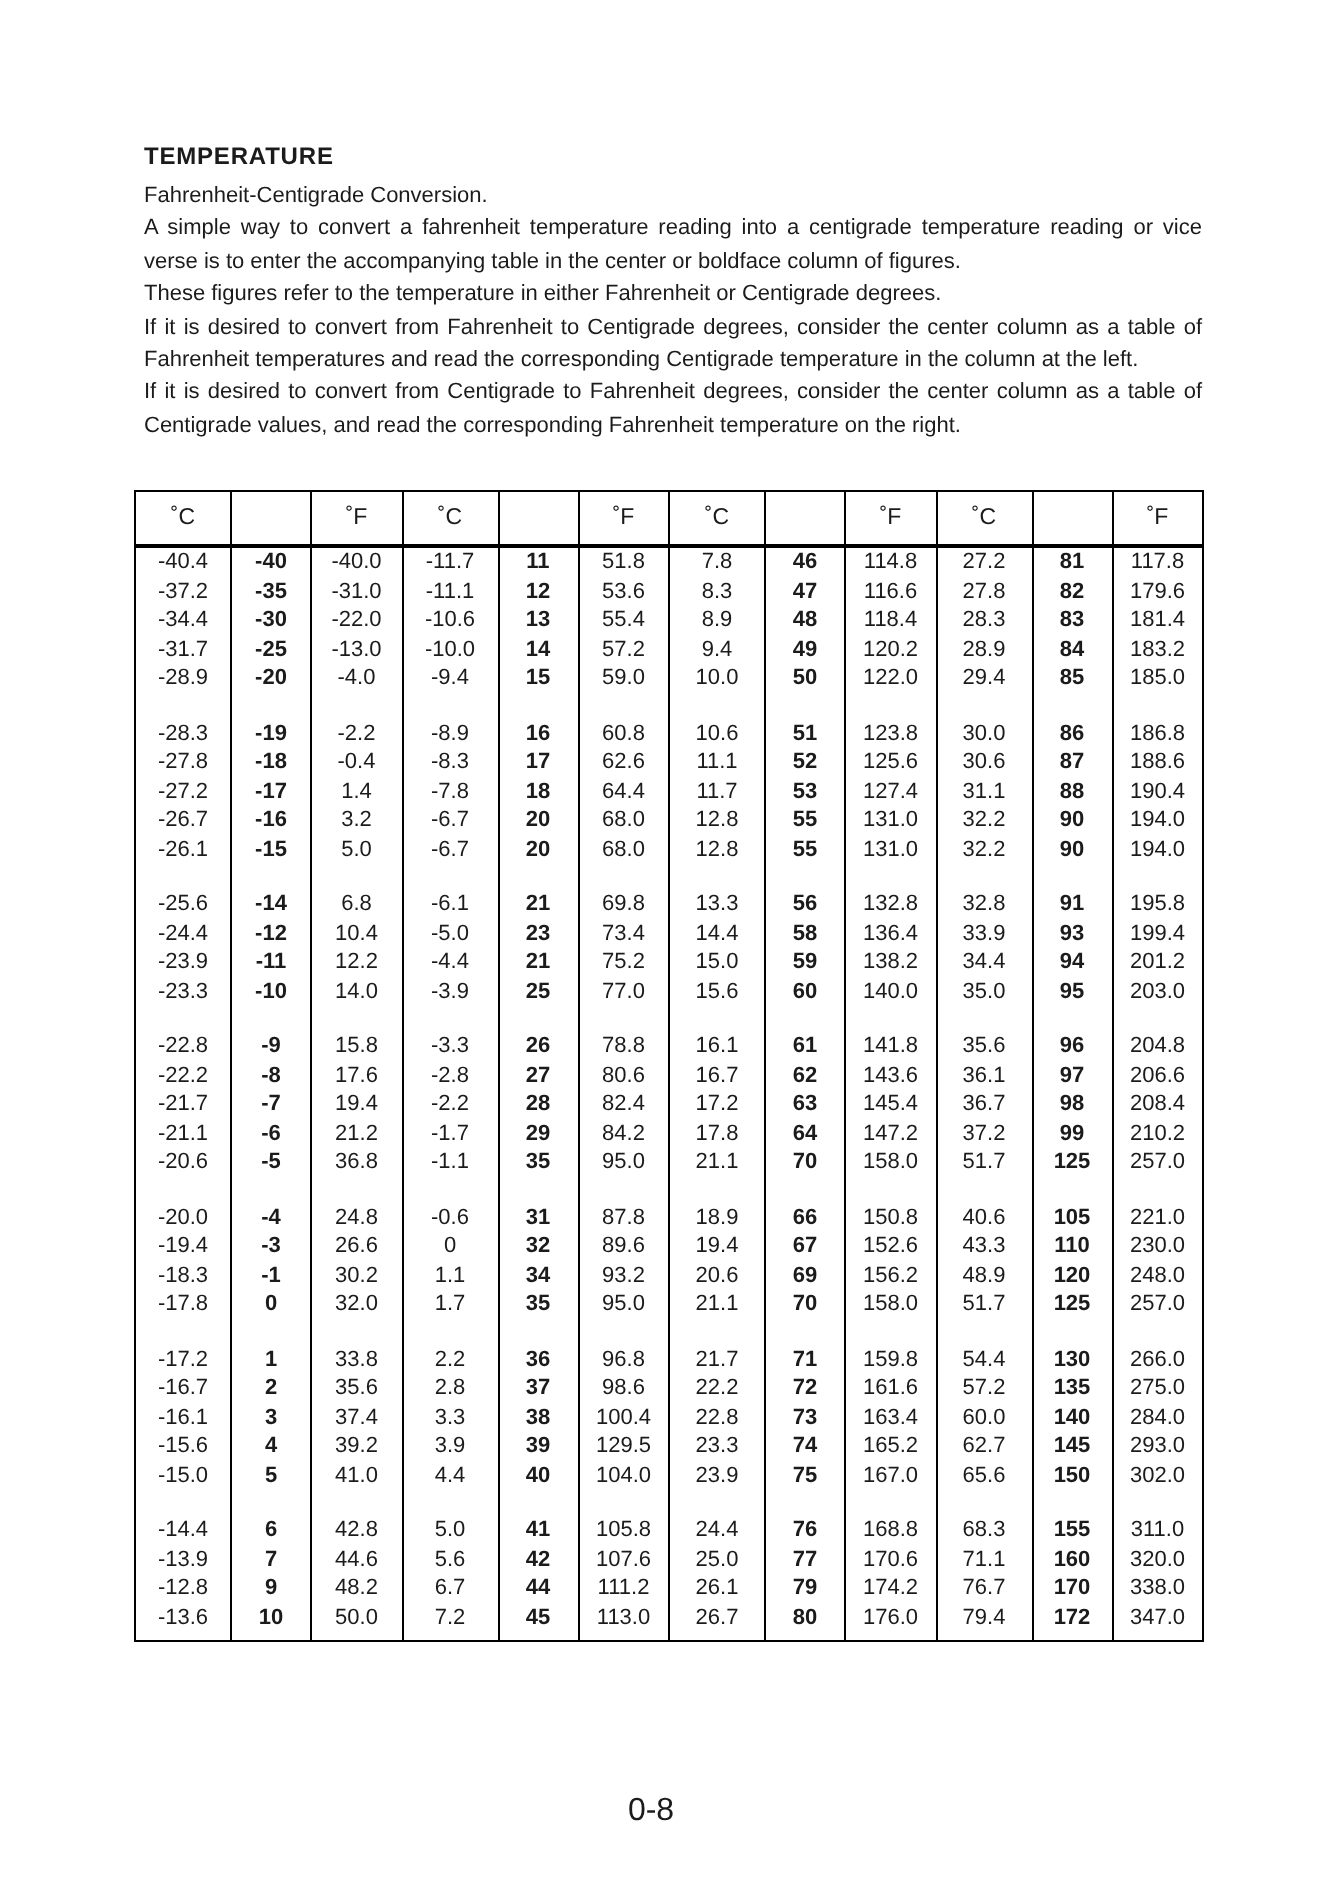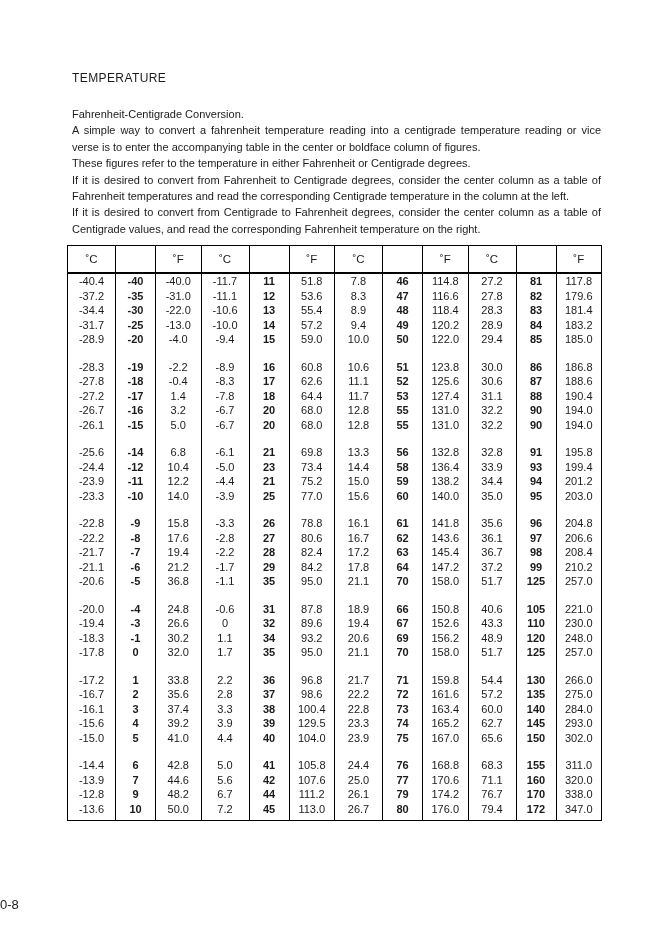--- a/index.html
+++ b/index.html
@@ -16,27 +16,27 @@
     font-family: "Liberation Sans", sans-serif;
     color: #1b1b1b;
     overflow: hidden;
   }
   .title {
     position: absolute;
     left: 72px;
     top: 71px;
     font-size: 12px;
     letter-spacing: 0.4px;
-    font-weight: normal;
+    font-weight: bold;
     margin: 0;
   }
   .intro {
     position: absolute;
     left: 72px;
-    top: 106px;
+    top: 90px;
     width: 529px;
     font-size: 11px;
     line-height: 16.4px;
   }
   .intro p {
     margin: 0;
     text-align: justify;
   }
   table.conv {
     position: absolute;
@@ -68,21 +68,22 @@
     line-height: 14.5px;
   }
   table.conv tbody tr.spacer td { height: 13px; }
   table.conv tbody tr.pad td { height: 4px; }
   table.conv td.center-col { font-weight: bold; }
   .footer {
     position: absolute;
     left: 0;
     right: 16px;
     top: 897px;
-    font-size: 13px;
+    text-align: center;
+    font-size: 16px;
   }
 </style>
 </head>
 <body>
 
 <div class="page">
 
   <h1 class="title">TEMPERATURE</h1>
 
   <div class="intro">

